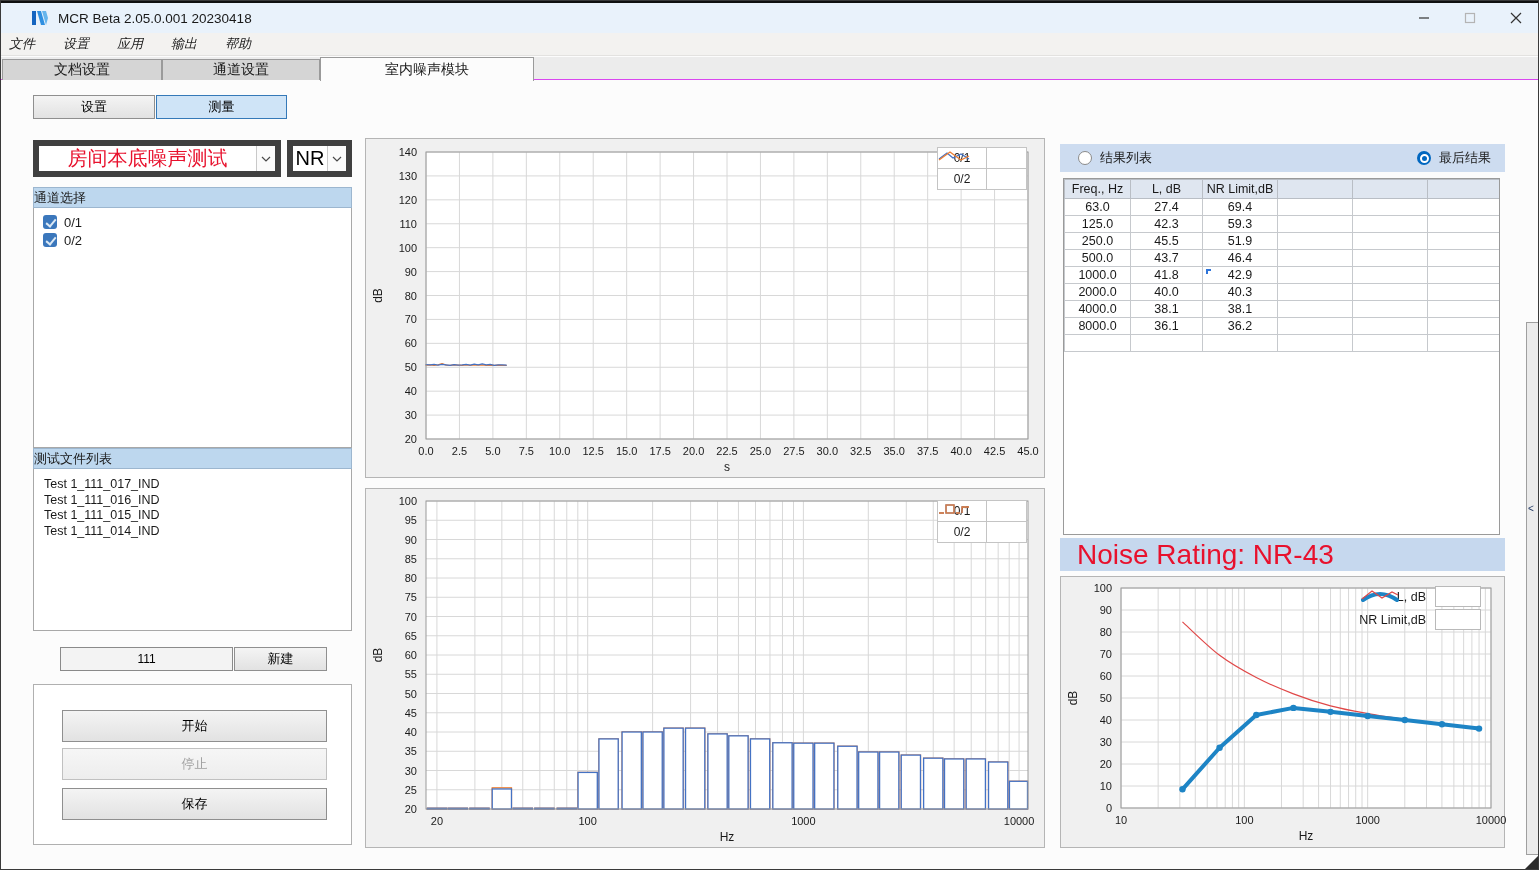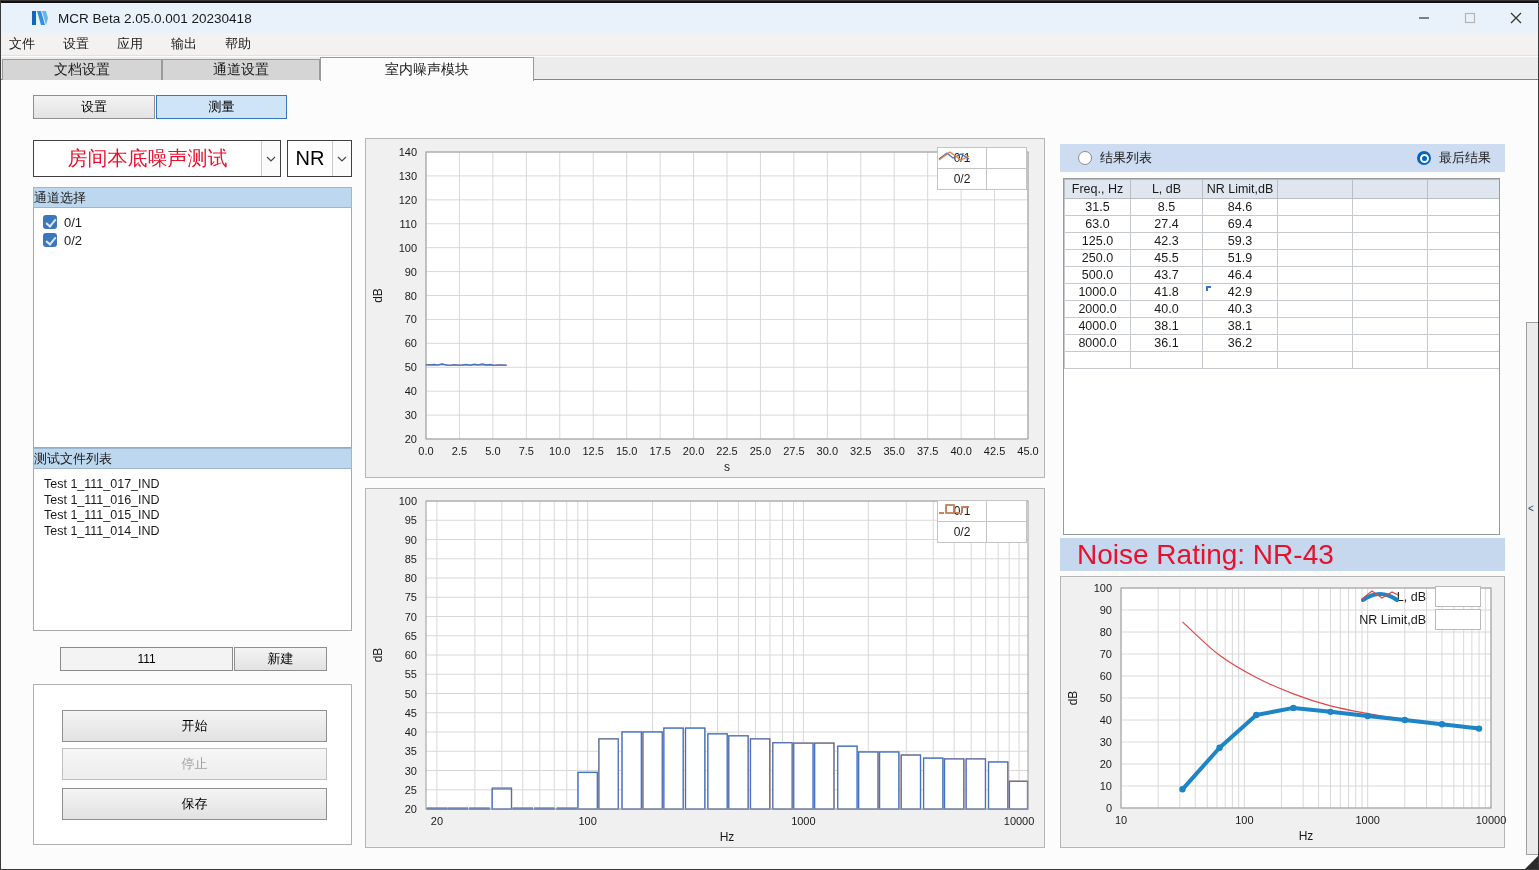--- a/index.html
+++ b/index.html
@@ -13,41 +13,41 @@
   .top-edge { position:absolute; left:0; top:0; width:1539px; height:3px; background:#101010; z-index:98; }
 
   
   .titlebar { position:absolute; left:0; top:3px; width:1539px; height:30px; background:#e9f2fb; display:flex; align-items:center; }
   .app-icon { margin-left:30px; width:20px; height:20px; display:inline-flex; }
   .title-text { margin-left:8px; font-size:13.5px; color:#191919; }
   .winbtns { margin-left:auto; display:flex; height:100%; }
   .winbtn { width:46px; height:100%; display:flex; align-items:center; justify-content:center; }
 
   
-  .menubar { position:absolute; left:0; top:33px; width:1539px; height:23px; background:#f3f2f0; display:flex; align-items:center; border-bottom:1px solid #e3e2e0; }
+  .menubar { position:absolute; left:0; top:33px; width:1539px; height:23px; background:#f3f2f0; display:flex; align-items:center; border-bottom:1px solid #e3e2e0;font-style:italic; }
   .menu-item { font-size:13px; padding:0 14px; height:100%; display:flex; align-items:center; }
   .menu-item:first-child { padding-left:9px; }
 
   
   .tabstrip { position:absolute; left:0; top:57px; width:1539px; height:23px; background:#ececec; border-bottom:1px solid #d946ef; }
   .tab { position:absolute; top:2px; height:21px; background:#d5d5d5; border:1px solid #9a9a9a; border-bottom:none; display:flex; align-items:center; justify-content:center; font-size:14px; }
   .tab.t0 { left:2px;  width:160px; }
   .tab.t1 { left:162px; width:158px; }
   .tab.active { top:0; height:24px; background:#fcfcfc; z-index:2; left:320px; width:214px; }
 
   .content { position:absolute; left:0; top:80px; width:1539px; height:790px; background:#fcfcfc; }
 
   
   .subtab { position:absolute; top:15px; height:24px; font-size:13px; font-family:inherit;
             background:linear-gradient(#f4f4f4,#e2e2e2); border:1px solid #8f8f8f; cursor:pointer; }
   .subtab.s0 { left:33px; width:122px; }
   .subtab.s1 { left:156px; width:131px; background:#cfe4f7; border:1px solid #3579b8; }
 
   
-  .combo { position:absolute; background:#fff; border:1px solid #404040; display:flex; align-items:stretch; }
+  .combo { position:absolute; background:#fff; border:6px solid #404040; display:flex; align-items:stretch; }
   .combo-test { left:33px; top:60px; width:248px; height:37px; }
   .combo-nr   { left:287px; top:60px; width:65px; height:37px; }
   .combo-text { flex:1; display:flex; align-items:center; justify-content:center; overflow:hidden; white-space:nowrap; }
   .combo-text.red { font-family:"Liberation Serif","DejaVu Serif",serif; font-size:20px; color:#e8112d; }
   .combo-text.nr  { font-size:20px; color:#000; }
   .combo-arrow { width:19px; border-left:1px solid #c9c9c9; background:#fbfbfb; display:flex; align-items:center; justify-content:center; }
 
   .secheader { position:absolute; left:33px; width:319px; height:21px; background:#bdd7ee; border:1px solid #9cb6cf; font-size:13px; display:flex; align-items:center; padding-left:0; }
   .sec-chan  { top:107px; }
   .sec-files { top:368px; }
@@ -478,28 +478,20 @@
           <th>Freq., Hz</th>
           <th>L, dB</th>
           <th>NR Limit,dB</th>
           <th></th>
           <th></th>
           <th></th>
         </tr>
       </thead>
       <tbody id="results-tbody">
           <tr>
-            <td>31.5</td>
-            <td>8.5</td>
-            <td>84.6</td>
-            <td></td>
-            <td></td>
-            <td></td>
-          </tr>
-          <tr>
             <td>63.0</td>
             <td>27.4</td>
             <td>69.4</td>
             <td></td>
             <td></td>
             <td></td>
           </tr>
           <tr>
             <td>125.0</td>
             <td>42.3</td>

